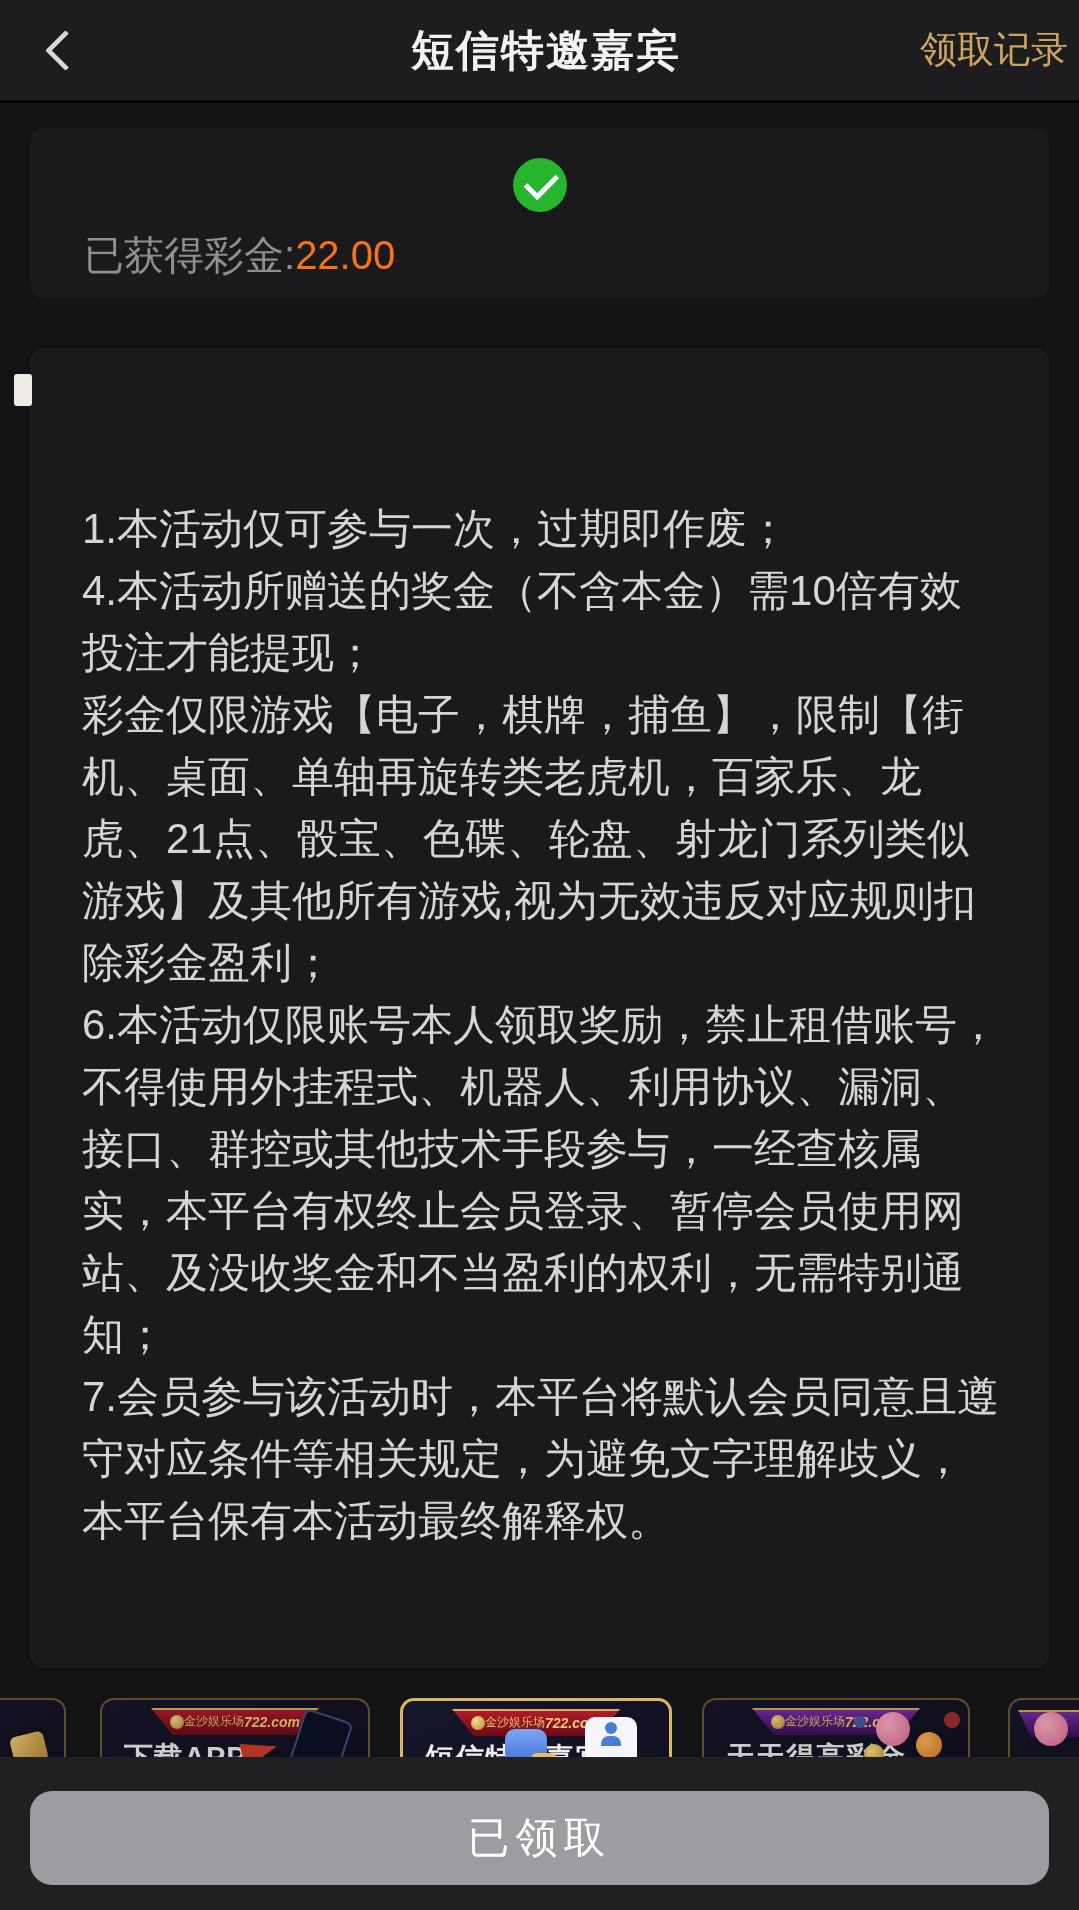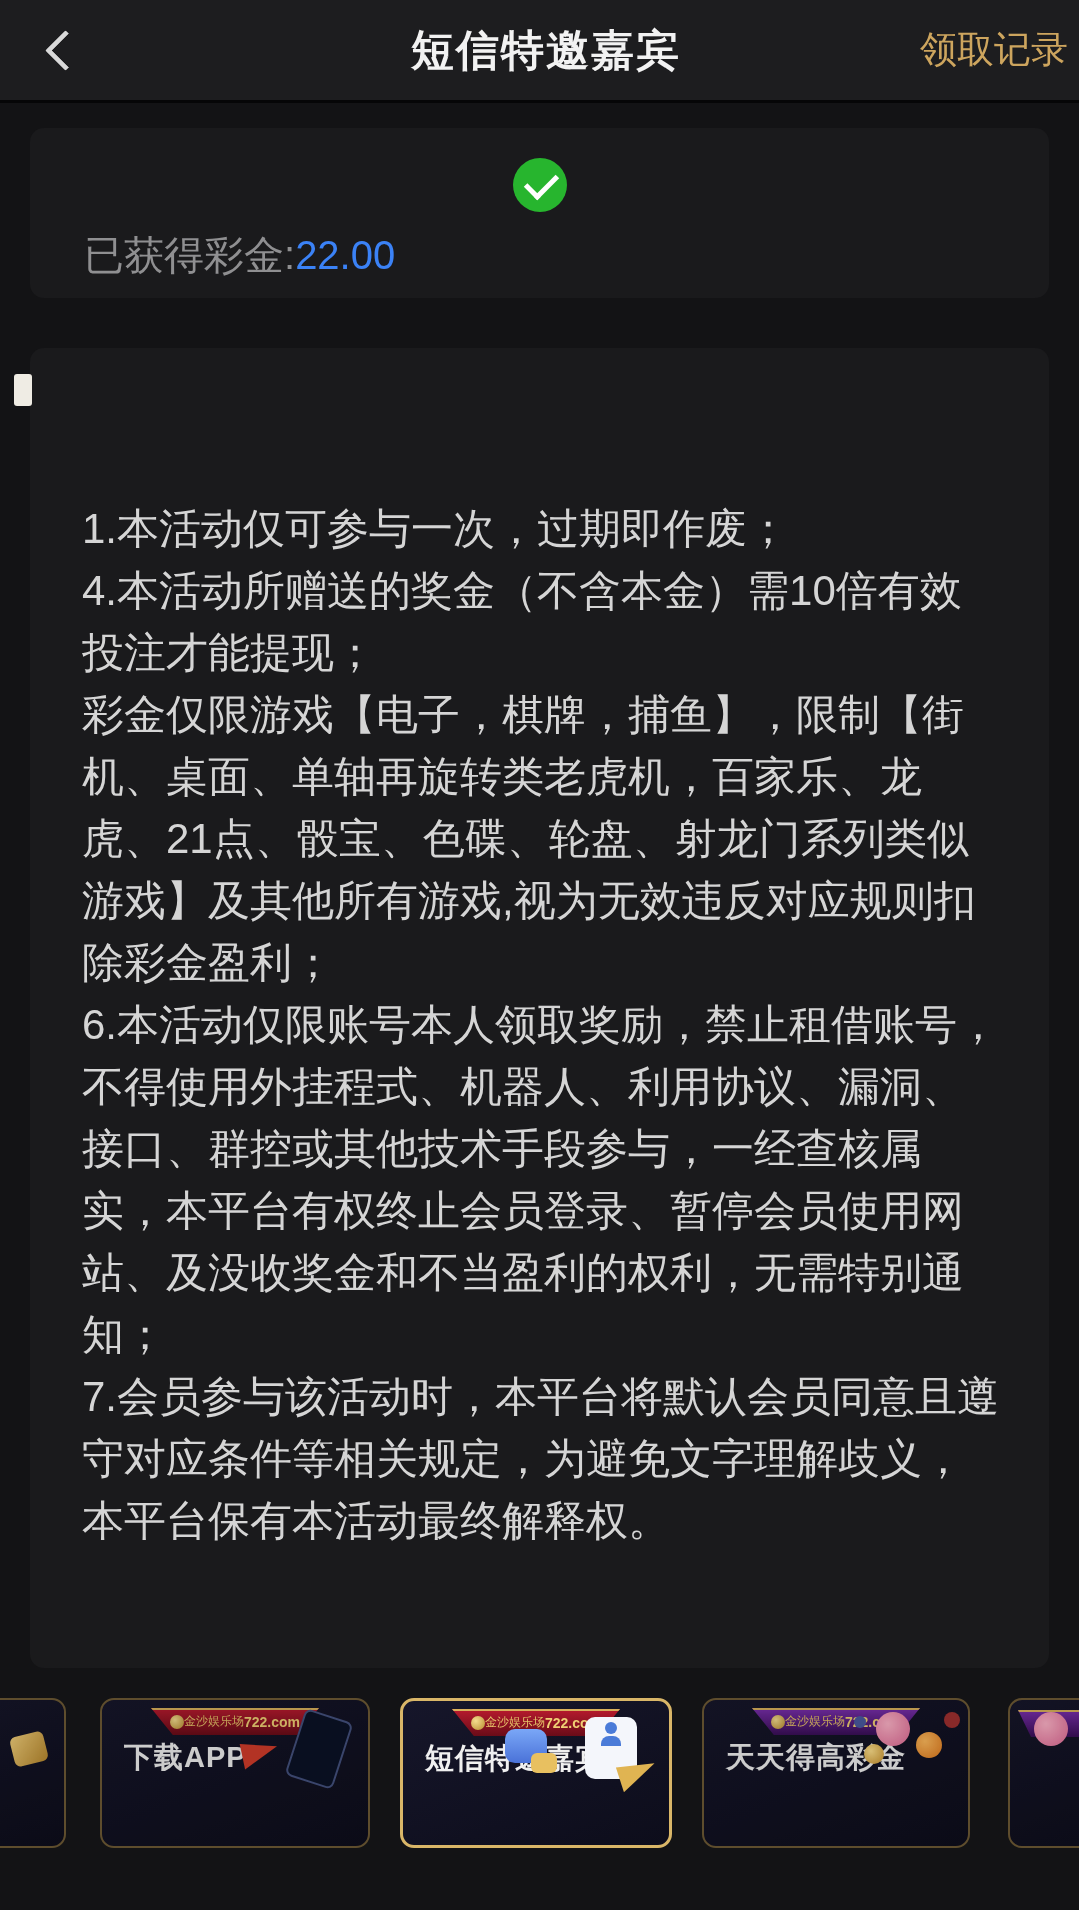--- a/index.html
+++ b/index.html
@@ -20,21 +20,21 @@
 
   
   .card{position:absolute;left:30px;width:1019px;background:#1a1a1c;border-radius:14px;}
   .success{top:128px;height:170px;}
   .success-row{display:flex;align-items:center;justify-content:center;gap:26px;padding-top:30px;}
   .check{width:54px;height:54px;border-radius:50%;background:#27b52e;position:relative;flex:0 0 auto;}
   .tick{position:absolute;left:13px;top:15px;width:26px;height:14px;border-left:5px solid #fff;
         border-bottom:5px solid #fff;transform:rotate(-45deg);display:block;}
   .msg{font-size:45px;font-weight:bold;color:#f5f5f5;letter-spacing:3px;}
   .amount{position:absolute;left:54px;top:100px;font-size:40px;color:#8f8f91;}
-  .amount .val{color:#3b82f6;}
+  .amount .val{color:#f97316;}
 
   .rules{top:348px;height:1320px;}
   .fold{position:absolute;left:-16px;top:26px;width:18px;height:32px;background:#efece4;
         border-radius:3px;z-index:1;}
   .ribbon{position:absolute;left:-6px;top:30px;width:272px;height:76px;z-index:2;
           background:linear-gradient(180deg,#eec75f,#d8a93e);border-radius:10px 0 0 10px;
           clip-path:polygon(0 0,228px 0,100% 50%,228px 100%,0 100%);
           display:flex;align-items:center;}
   .ribbon-label{font-size:46px;font-weight:bold;color:#7a5a10;letter-spacing:7px;padding-left:44px;}
   .rules-text{position:absolute;left:52px;right:48px;top:150px;font-size:42px;line-height:62px;
@@ -55,21 +55,21 @@
   .tbanner{position:relative;margin:8px auto 0;width:168px;height:27px;
            clip-path:polygon(0 0,100% 0,87% 100%,13% 100%);
            display:flex;align-items:center;justify-content:center;gap:0;
            box-shadow:inset 0 2px 0 #d9b05c;}
   .tbanner.red{background:linear-gradient(180deg,#b81a2e,#6a0c18);}
   .tbanner.purple{background:linear-gradient(180deg,#7b2fae,#3a0f58);}
   .t5 .tbanner{margin:10px 0 0 8px;width:100px;}
   .rosette{width:14px;height:14px;border-radius:50%;flex:0 0 auto;
            background:radial-gradient(circle at 35% 35%,#f4dc8e,#b78a2e);}
   .brand{font-size:12px;color:#e6c268;white-space:nowrap;}
-  .domain{font-size:14px;font-weight:bold;color:#f0cf74;white-space:nowrap;}
+  .domain{font-size:14px;font-weight:bold;color:#f0cf74;white-space:nowrap;font-style:italic;}
   .ttitle{position:absolute;left:22px;top:38px;font-size:29px;font-weight:bold;color:#f0f0f0;
           letter-spacing:1px;white-space:nowrap;}
 
   
   .phone{position:absolute;right:24px;top:14px;width:46px;height:66px;background:#0b1226;
          border:2px solid #44517e;border-radius:7px;transform:rotate(18deg);}
   .screen{margin:5px;height:38px;background:linear-gradient(135deg,#2e63c8,#7fd1f0);border-radius:3px;}
   .flag{position:absolute;right:90px;top:40px;width:0;height:0;border-left:36px solid #d23c2a;
         border-top:10px solid transparent;border-bottom:16px solid transparent;transform:rotate(-12deg);}
   .chat{position:absolute;right:122px;top:28px;width:42px;height:34px;border-radius:10px;
@@ -179,14 +179,17 @@
       <span class="fruit f5"></span>
     </div>
 
     <div class="thumb t5">
       <div class="tbanner purple"></div>
       <span class="fruit f1"></span>
     </div>
 
   </div>
 
+  <div class="bottombar">
+    <button class="claim">已领取</button>
+  </div>
 
 </div>
 
 </body></html>

